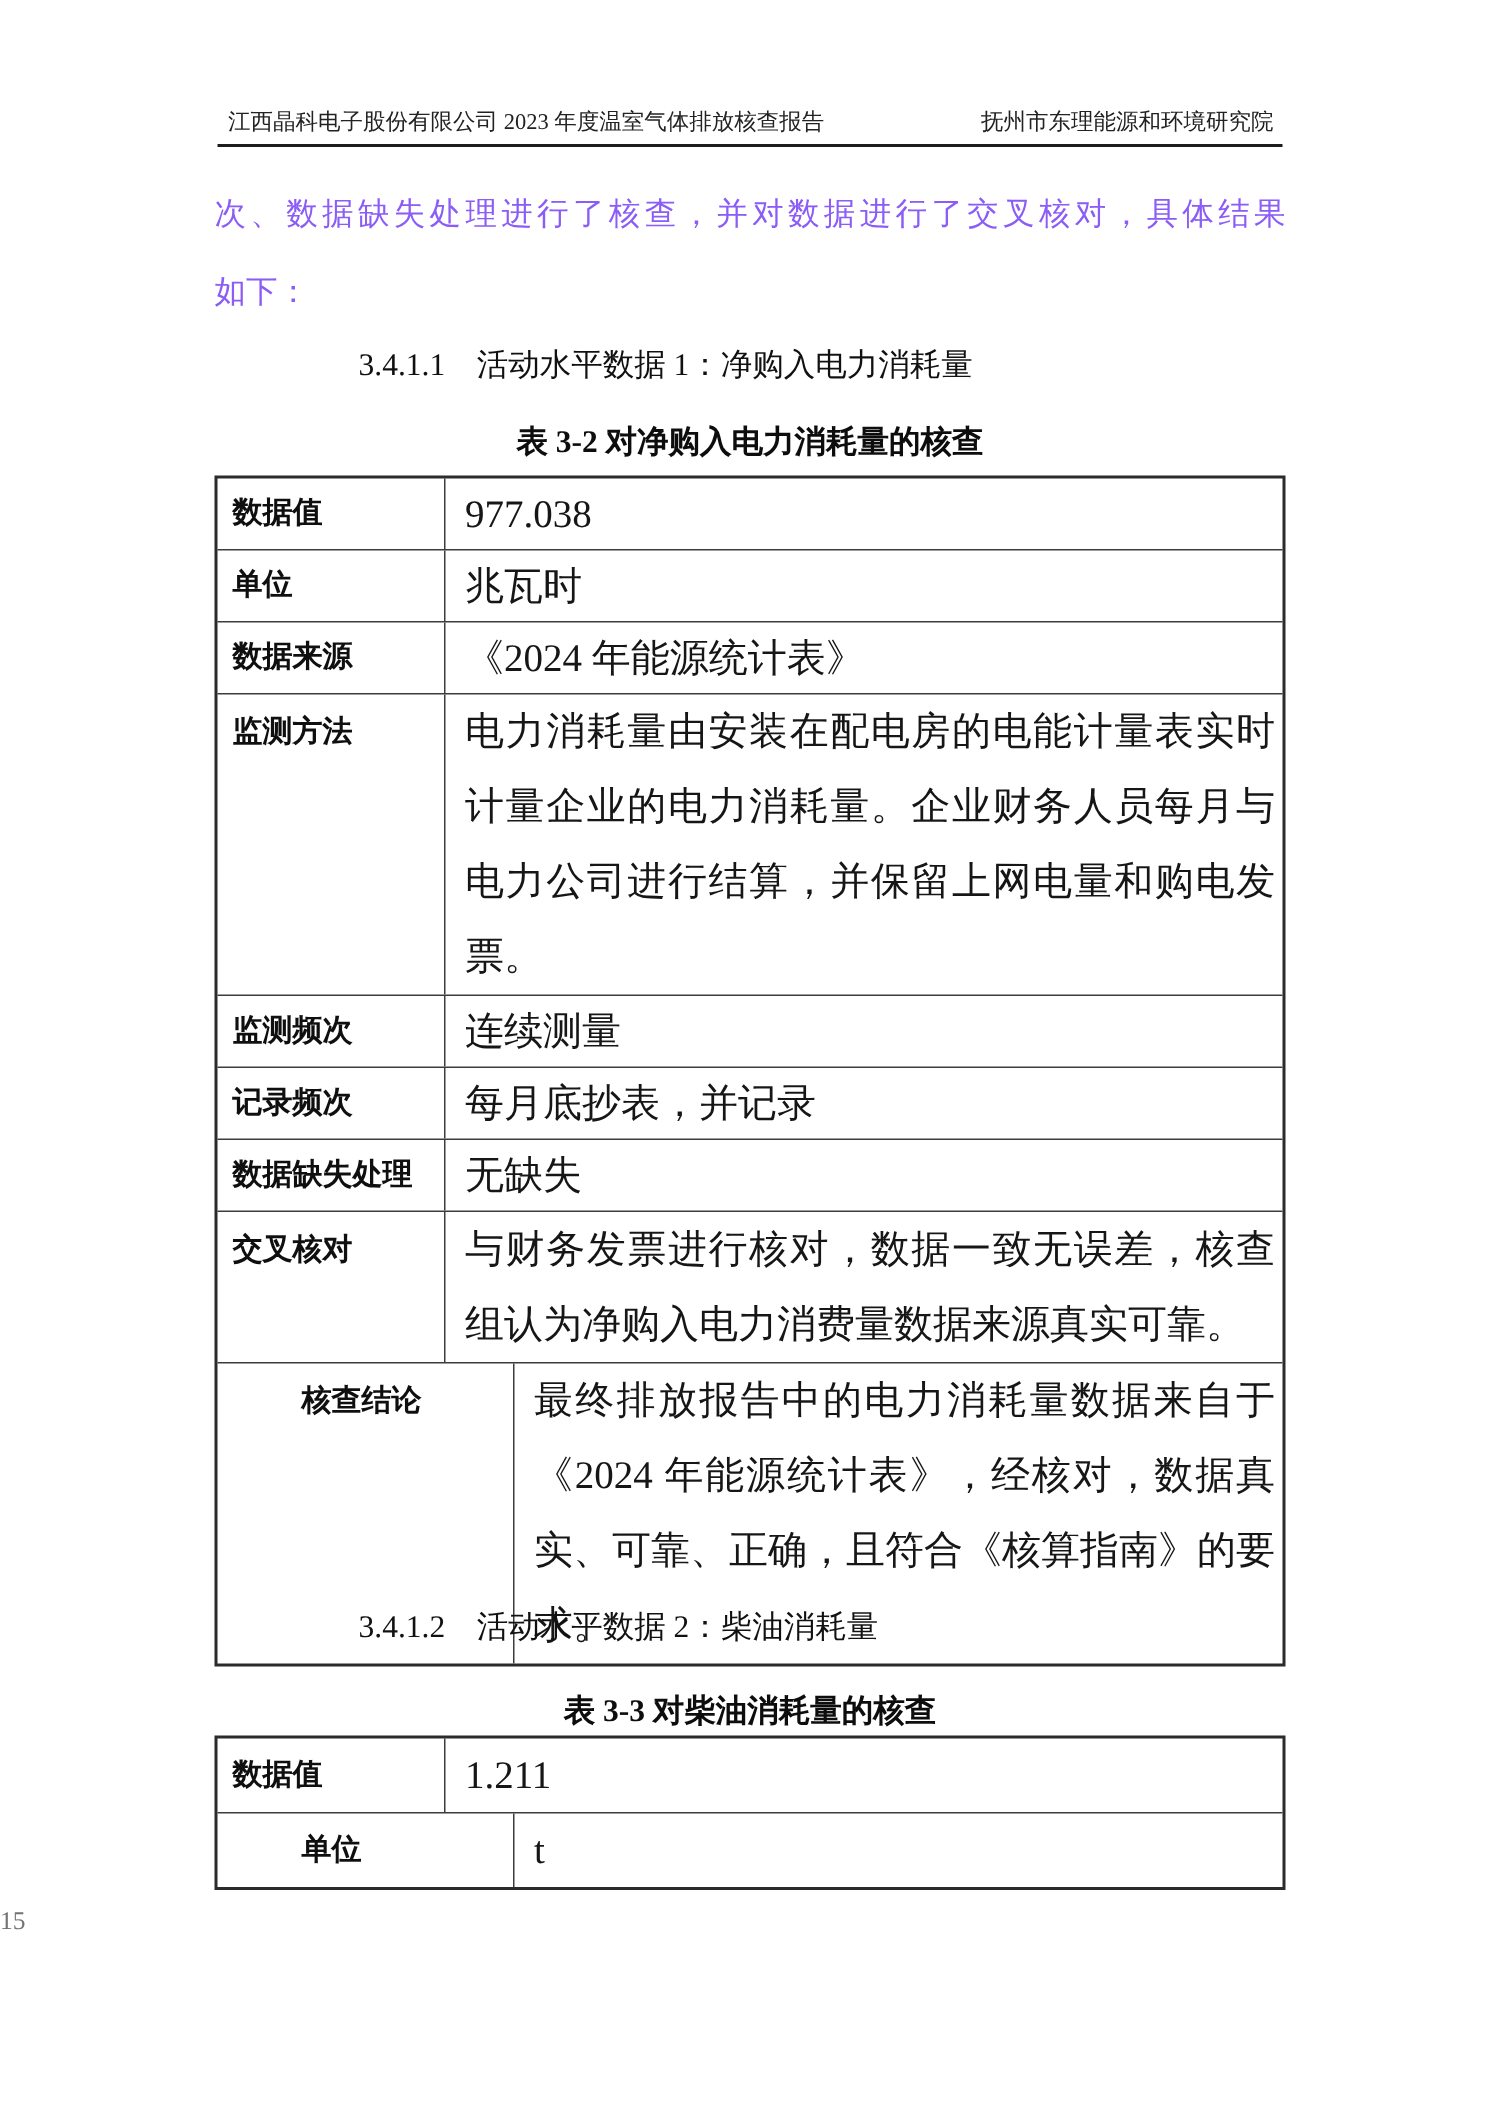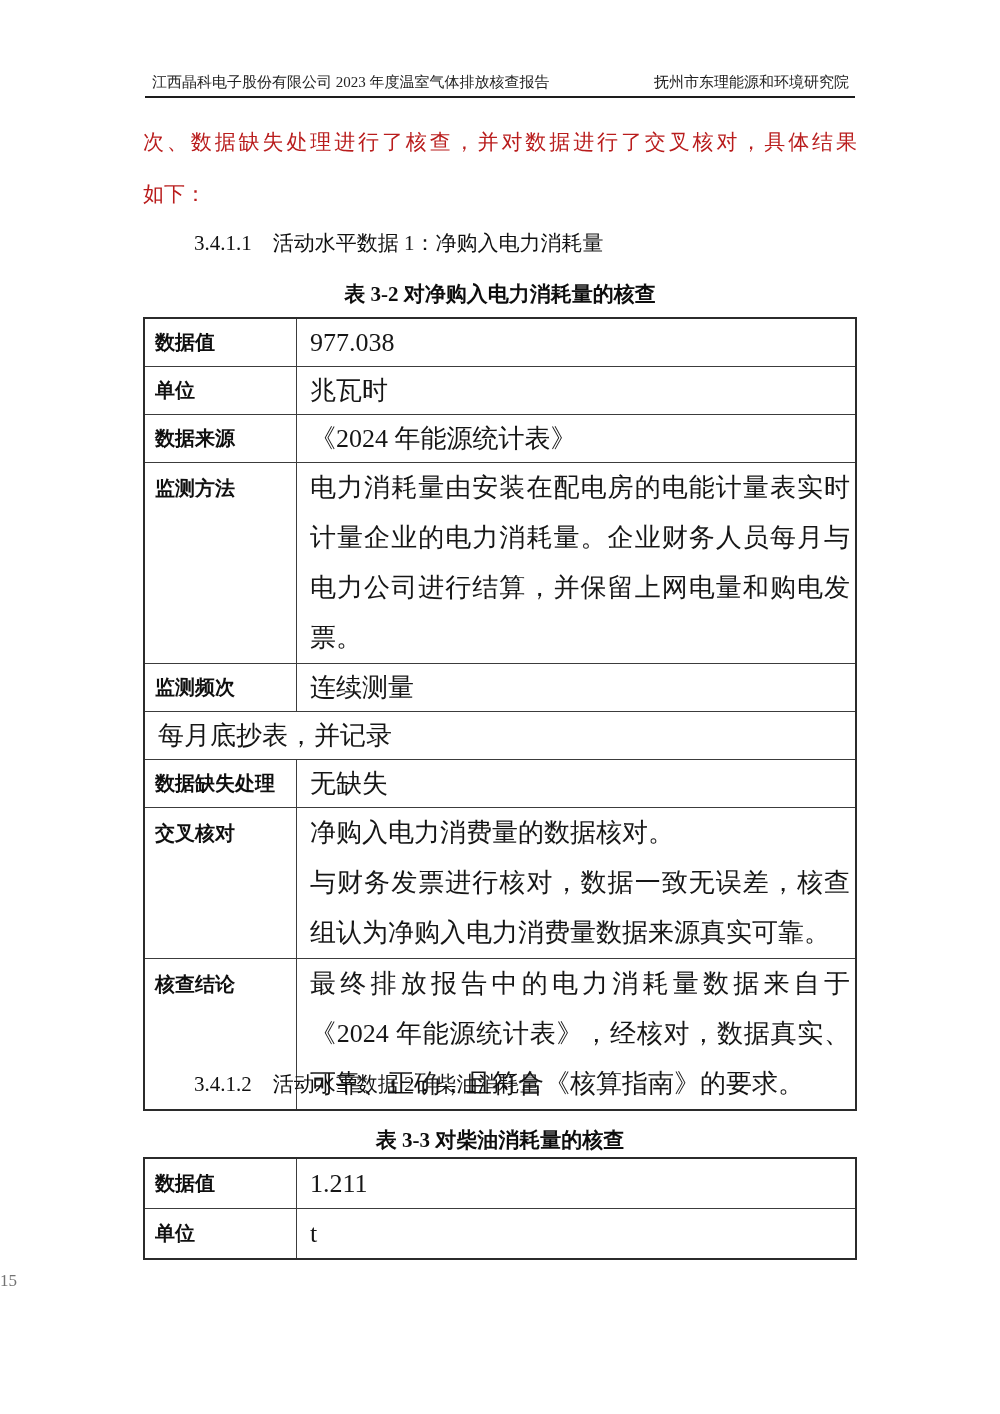--- a/index.html
+++ b/index.html
@@ -32,36 +32,36 @@
   .hdr .h-left { margin-left: 7px; text-align: right; }
   .hdr .h-right { margin-right: 6px; }
   
   .intro {
     position: absolute;
     left: 143px;
     top: 116px;
     width: 714px;
     font-size: 21px;
     line-height: 52px;
-    color: #b91c1c;
+    color: #8b5cf6;
   }
   .intro .l1 {
     text-align: justify;
     text-align-last: justify;
   }
   
   .section {
     position: absolute;
     left: 194px;
     font-size: 21px;
     line-height: 26px;
     color: #111;
     white-space: nowrap;
   }
-  .section .sec-num { margin-right: 21px; }
+  .section .sec-num { margin-right: 21px; margin-left: 45px; }
   .sec-1 { top: 230px; }
   .sec-2 { top: 1071px; }
   
   .caption {
     position: absolute;
     left: 0;
     width: 1000px;
     text-align: center;
     font-size: 21px;
     line-height: 28px;
@@ -77,21 +77,21 @@
     width: 710px;
     border: 2px solid #2b2b2b;
     background: #fff;
   }
   .tbl-1 { top: 317px; }
   .tbl-2 { top: 1157px; }
   .t-row {
     display: flex;
     border-bottom: 1px solid #3c3c3c;
   }
-  .t-row:last-child { border-bottom: none; }
+  .t-row:last-child { border-bottom: none; padding-left: 46px; }
   .t-label {
     width: 141px;
     border-right: 1px solid #3c3c3c;
     padding-left: 10px;
     font-weight: bold;
     font-size: 20px;
     color: #0f0f0f;
     flex-shrink: 0;
   }
   .t-value {
@@ -160,30 +160,30 @@
     </div>
     <div class="t-row multi">
       <div class="t-label">监测方法</div>
       <div class="t-value">电力消耗量由安装在配电房的电能计量表实时计量企业的电力消耗量。企业财务人员每月与电力公司进行结算，并保留上网电量和购电发票。</div>
     </div>
     <div class="t-row single">
       <div class="t-label">监测频次</div>
       <div class="t-value">连续测量</div>
     </div>
     <div class="t-row single">
+      <div class="t-label">记录频次</div>
       <div class="t-value">每月底抄表，并记录</div>
     </div>
     <div class="t-row single">
       <div class="t-label">数据缺失处理</div>
       <div class="t-value">无缺失</div>
     </div>
     <div class="t-row multi">
       <div class="t-label">交叉核对</div>
       <div class="t-value">
-        <div>净购入电力消费量的数据核对。</div>
         <div>与财务发票进行核对，数据一致无误差，核查组认为净购入电力消费量数据来源真实可靠。</div>
       </div>
     </div>
     <div class="t-row multi">
       <div class="t-label">核查结论</div>
       <div class="t-value">最终排放报告中的电力消耗量数据来自于《2024 年能源统计表》，经核对，数据真实、可靠、正确，且符合《核算指南》的要求。</div>
     </div>
   </div>
 
   <div class="section sec-2">

